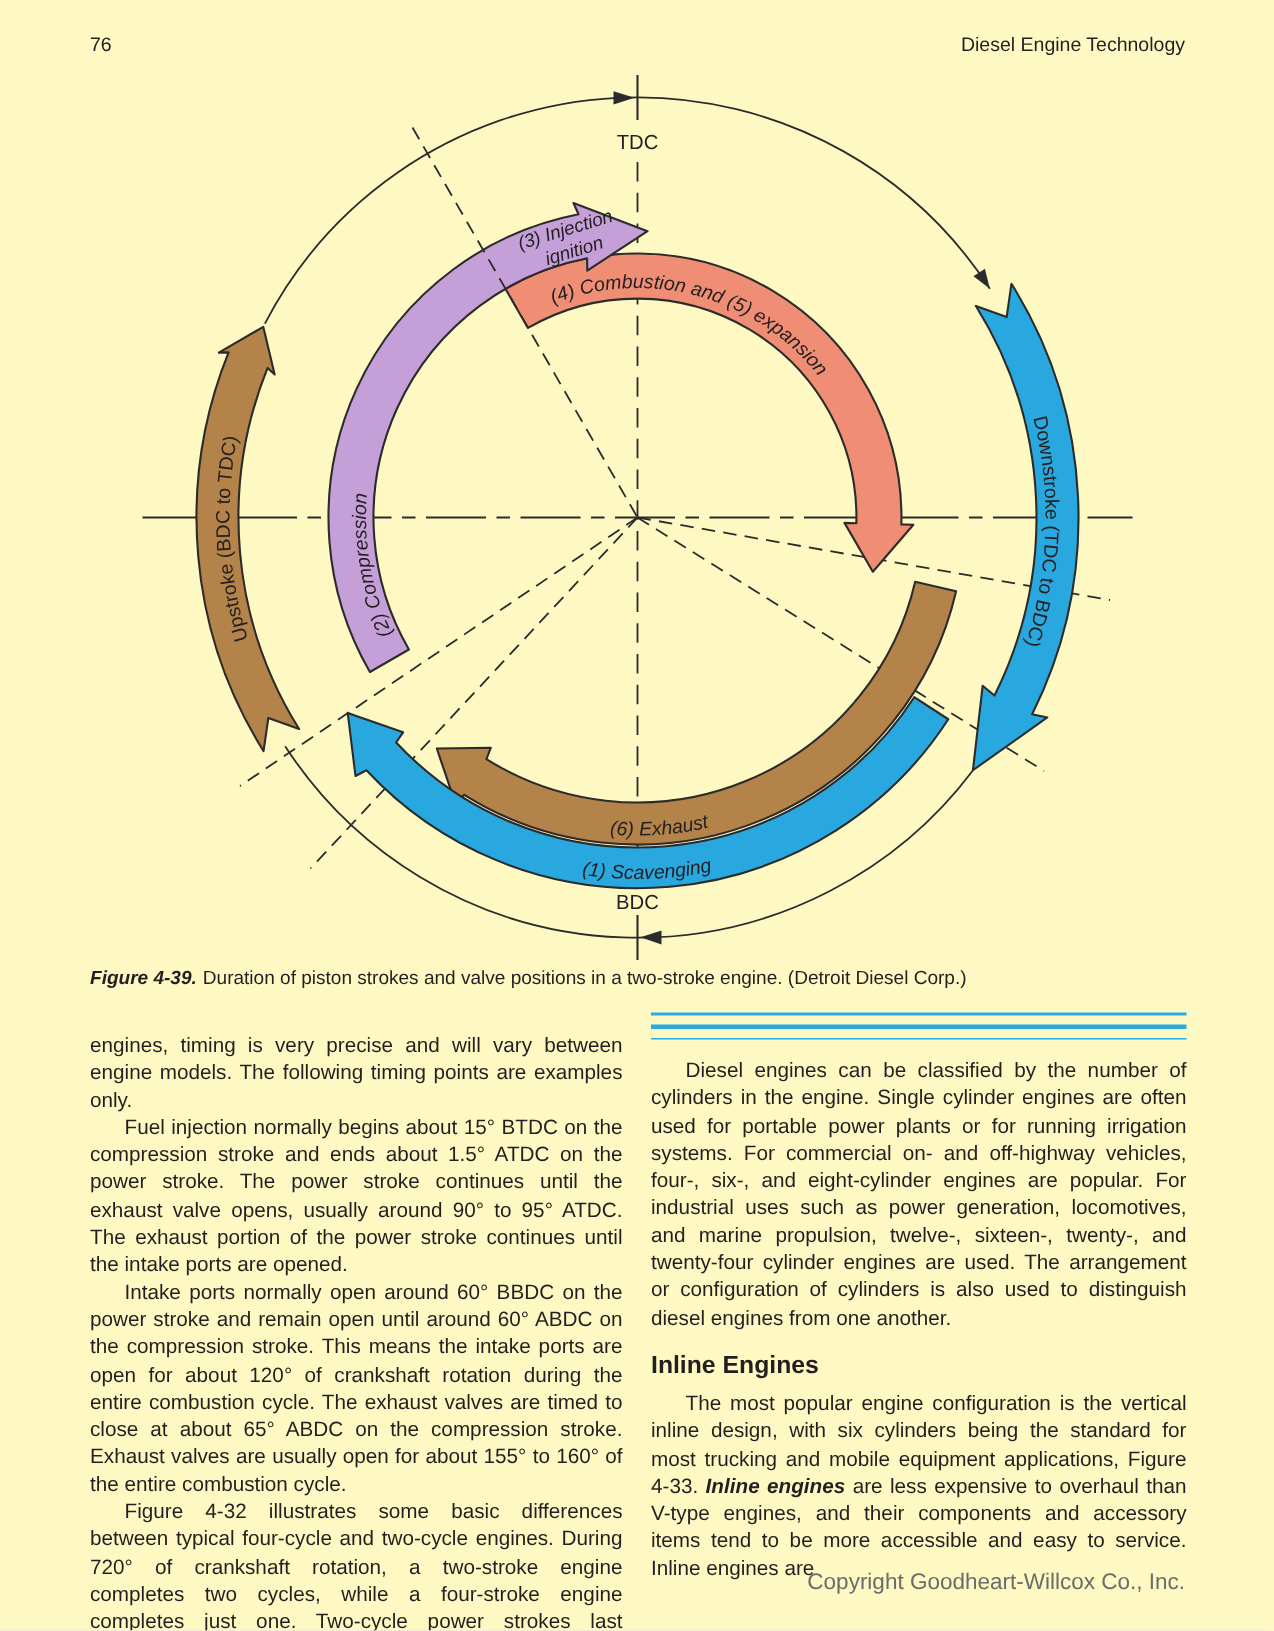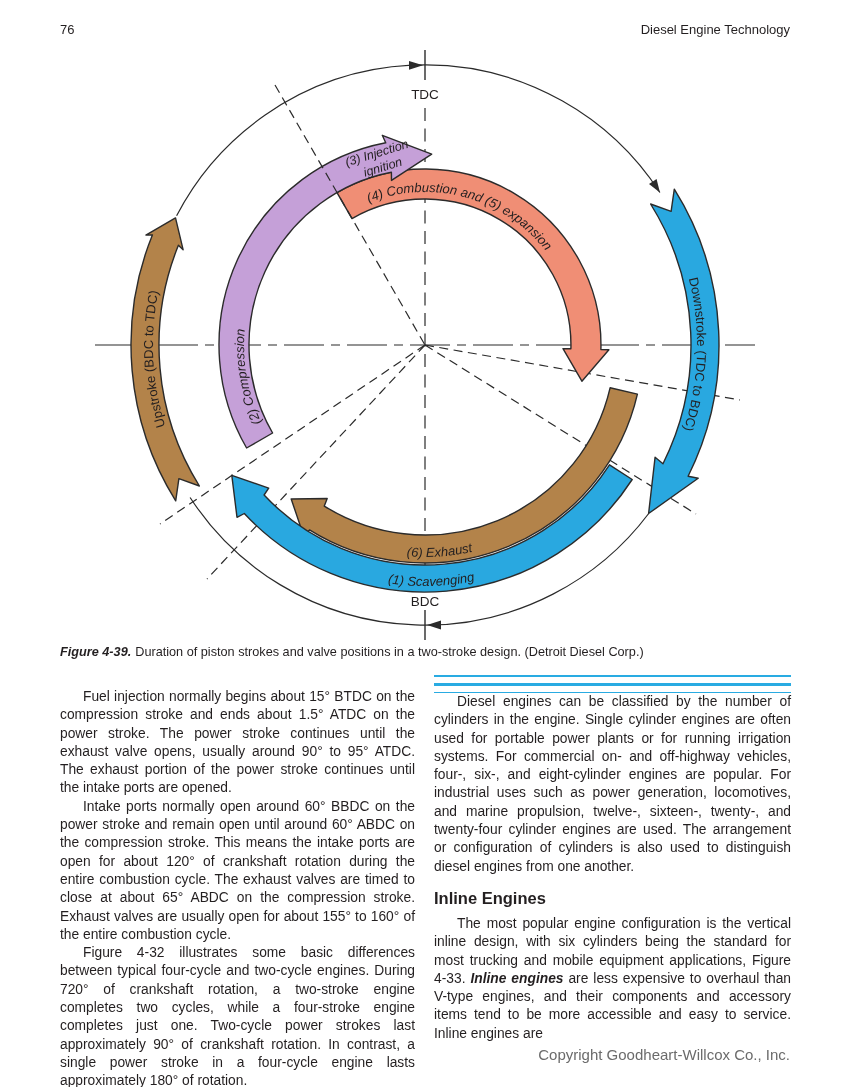--- a/index.html
+++ b/index.html
@@ -1,29 +1,29 @@
 <!DOCTYPE html>
 <html><head>
 <meta charset="utf-8">
 <style>
   html,body{margin:0;padding:0;background:#e8e8e8;}
-  .page{position:relative;width:849px;height:1087px;background:#ffffff;
+  .page{position:relative;width:849px;height:1087px;background:#fef9c3;
         font-family:"Liberation Sans",sans-serif;color:#231f20;overflow:hidden;margin:0 auto;}
   .running-head{position:absolute;top:22px;left:60px;width:730px;display:flex;
         justify-content:space-between;font-size:13px;}
   .fig-svg{position:absolute;top:0;left:0;}
   .caption{position:absolute;top:644px;left:60px;width:732px;font-size:12.7px;line-height:16px;}
   .caption b{font-style:italic;margin-right:4px;}
   .col-left{position:absolute;top:688px;left:60px;width:355px;}
   .col-right{position:absolute;top:675px;left:434px;width:357px;}
   p.body{margin:0;font-size:13.8px;line-height:18.3px;text-align:justify;}
   p.body.indent{text-indent:23px;}
   .rule-double{height:6px;border-top:2.6px solid #29abe2;border-bottom:1.6px solid #29abe2;}
   .section-heading{font-size:19px;font-weight:bold;letter-spacing:.2px;padding:5px 0 7px 2px;margin:0;}
-  .col-right p.body{}
+  .col-right p.body{margin-top:12px;}
   .subheading{font-size:16.5px;font-weight:bold;margin:13px 0 0 0;}
   .col-right p.body.after-sub{margin-top:7px;}
   .footer{position:absolute;top:1046px;left:434px;width:356px;text-align:right;
         font-size:15px;color:#6b6b6b;}
   .bold{font-weight:normal;}
   .boldital{font-weight:bold;font-style:italic;}
   svg text{font-family:"Liberation Sans",sans-serif;fill:#231f20;}
   .arc-label{font-size:13px;}
   .arc-label-ital{font-size:13px;font-style:italic;}
   .tick-label{font-size:13.5px;}
@@ -99,24 +99,25 @@
     </text>
 
     <text class="inj-label" x="378" y="157" text-anchor="middle" transform="rotate(-17 378 157)">(3) Injection</text>
     <text class="inj-label" x="384" y="171" text-anchor="middle" transform="rotate(-17 384 171)">ignition</text>
 
     <text class="tick-label" x="425" y="99" text-anchor="middle">TDC</text>
     <text class="tick-label" x="425" y="606" text-anchor="middle">BDC</text>
   </svg>
 
   <div class="caption">
-    <b>Figure 4-39.</b><span>Duration of piston strokes and valve positions in a two-stroke design. (Detroit Diesel Corp.)</span>
+    <b>Figure 4-39.</b><span>Duration of piston strokes and valve positions in a two-stroke engine. (Detroit Diesel Corp.)</span>
   </div>
 
   <div class="col-left">
+    <p class="body">engines, timing is very precise and will vary between engine models. The following timing points are examples only.</p>
     <p class="body indent">Fuel injection normally begins about 15° BTDC on the compression stroke and ends about 1.5° ATDC on the power stroke. The power stroke continues until the exhaust valve opens, usually around 90° to 95° ATDC. The exhaust portion of the power stroke continues until the intake ports are opened.</p>
     <p class="body indent">Intake ports normally open around 60° BBDC on the power stroke and remain open until around 60° ABDC on the compression stroke. This means the intake ports are open for about 120° of crankshaft rotation during the entire combustion cycle. The exhaust valves are timed to close at about 65° ABDC on the compression stroke. Exhaust valves are usually open for about 155° to 160° of the entire combustion cycle.</p>
     <p class="body indent"><span class="bold">Figure 4-32</span><span> illustrates some basic differences between typical four-cycle and two-cycle engines. During 720° of crankshaft rotation, a two-stroke engine completes two cycles, while a four-stroke engine completes just one. Two-cycle power strokes last approximately 90° of crankshaft rotation. In contrast, a single power stroke in a four-cycle engine lasts approximately 180° of rotation.</span></p>
   </div>
 
   <div class="col-right">
     <div class="rule-double"></div>
     <div class="rule-double"></div>
     <p class="body indent">Diesel engines can be classified by the number of cylinders in the engine. Single cylinder engines are often used for portable power plants or for running irrigation systems. For commercial on- and off-highway vehicles, four-, six-, and eight-cylinder engines are popular. For industrial uses such as power generation, locomotives, and marine propulsion, twelve-, sixteen-, twenty-, and twenty-four cylinder engines are used. The arrangement or configuration of cylinders is also used to distinguish diesel engines from one another.</p>
     <h2 class="subheading">Inline Engines</h2>

